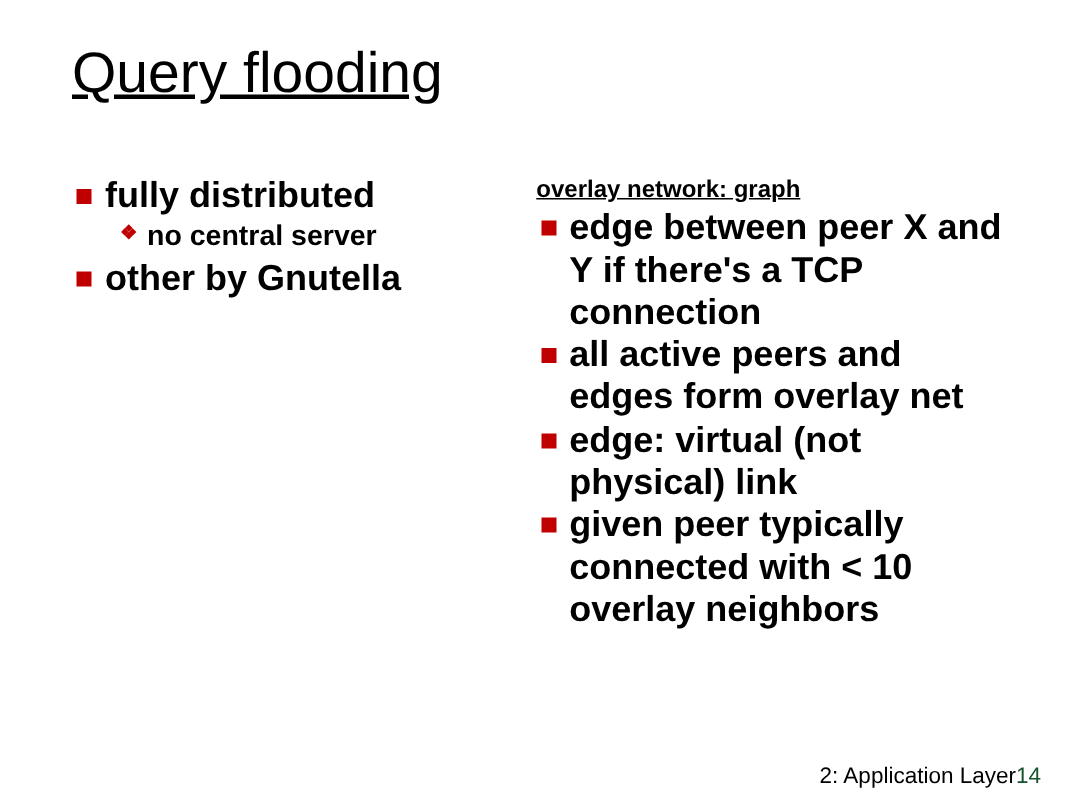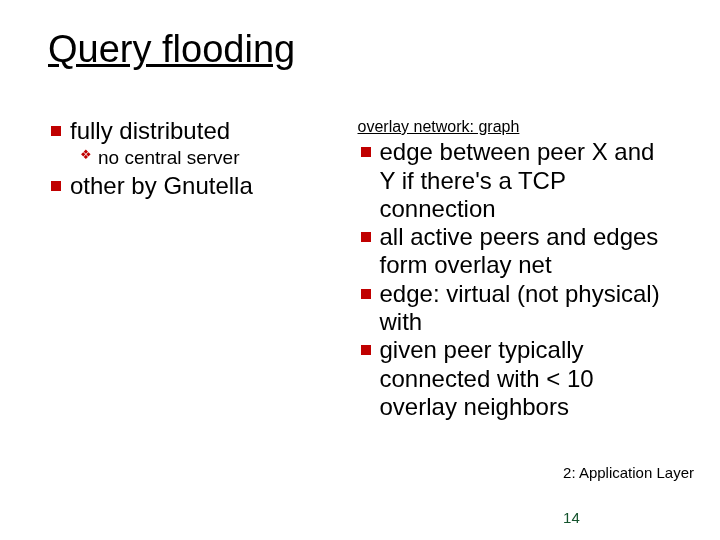--- a/index.html
+++ b/index.html
@@ -14,20 +14,21 @@
   }
   .title {
     font-size: 38px;
     text-decoration: underline;
     margin-bottom: 46px;
     font-weight: 400;
   }
   .columns {
     display: flex;
     gap: 10px;
+    font-weight: bold;
   }
   .col {
     flex: 1;
   }
   .col-left { flex: 0 0 48%; }
   .col-right { flex: 0 0 50%; }
   .subtitle {
     font-size: 16px;
     text-decoration: underline;
     margin-bottom: 2px;
@@ -72,23 +73,21 @@
     top: 0;
     color: #c00000;
     font-size: 13px;
   }
   .footer {
     position: absolute;
     bottom: 14px;
     right: 26px;
     font-size: 15px;
     display: flex;
-    gap: 28px;
     align-items: baseline;
-    flex-direction: column;
   }
   .page-num {
     color: #14532d;
   }
 </style>
 </head>
 <body>
 
 <div class="title">Query flooding</div>
 
@@ -106,21 +105,21 @@
         <span>other by Gnutella</span>
       </li>
     </ul>
   </div>
 
   <div class="col col-right">
     <div class="subtitle">overlay network: graph</div>
     <ul class="main">
       <li>edge between peer X and Y if there's a TCP connection</li>
       <li>all active peers and edges form overlay net</li>
-      <li>edge: virtual (not physical) with</li>
+      <li>edge: virtual (not physical) link</li>
       <li>given peer typically connected with &lt; 10 overlay neighbors</li>
     </ul>
   </div>
 
 </div>
 
 <div class="footer">
   <span>2: Application Layer</span>
   <span class="page-num">14</span>
 </div>

